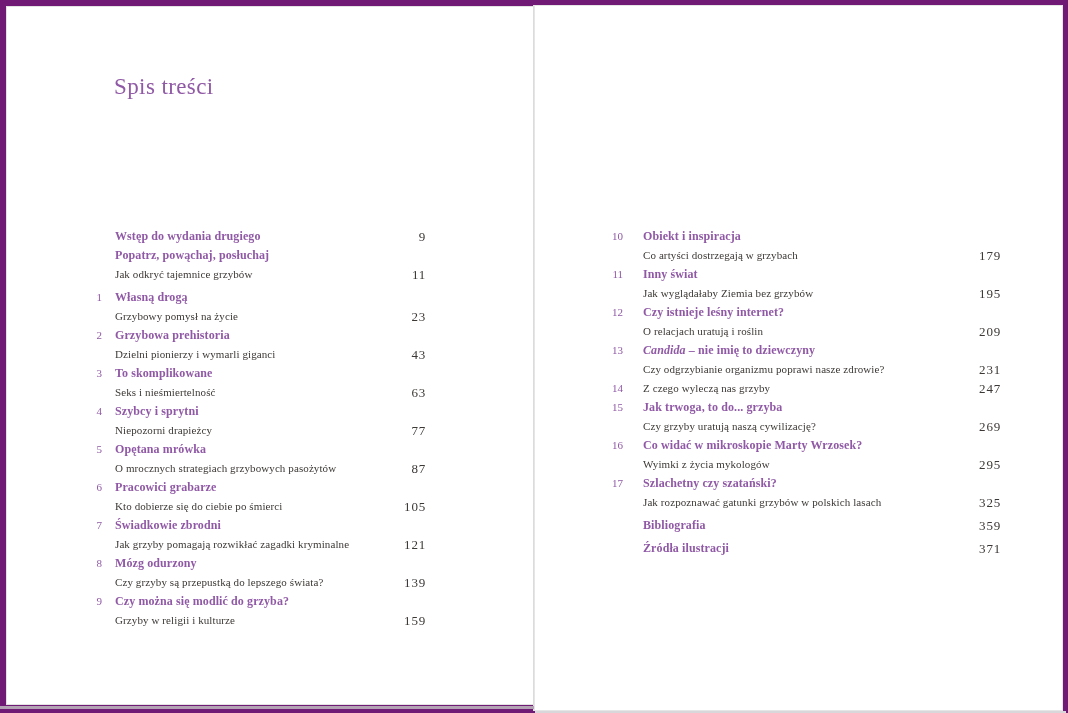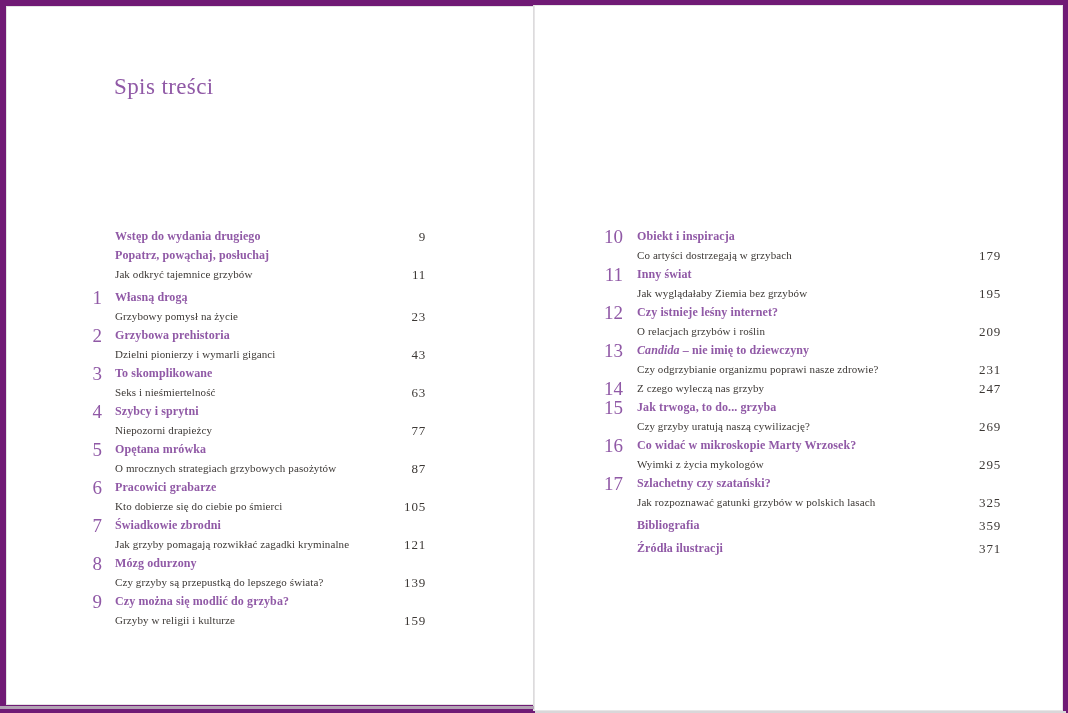--- a/index.html
+++ b/index.html
@@ -71,30 +71,30 @@
   }
   .entry {
     display: flex;
     line-height: 19px;
   }
   .entry.gap { margin-top: 4px; }
   .entry .num {
     flex: none;
     width: 19px;
     text-align: right;
-    font-size: 19px;
+    font-size: 11px;
     color: var(--accent, #9059a6);
   }
   .toc-right .entry .num { width: 20px; }
   .entry .txt {
     flex: 1;
     margin-left: 13px;
     min-width: 0;
   }
-  .toc-right .entry .txt { margin-left: 14px; }
+  .toc-right .entry .txt { margin-left: 20px; }
   .entry .heading {
     font-size: 12px;
     font-weight: bold;
     color: var(--accent, #9059a6);
     letter-spacing: 0.1px;
   }
   .entry .heading .it { font-style: italic; }
   .entry .subtitle {
     font-size: 11px;
     color: var(--body, #3c3835);
@@ -222,21 +222,21 @@
           <div class="txt">
             <div class="heading">Inny świat</div>
             <div class="subtitle">Jak wyglądałaby Ziemia bez grzybów</div>
           </div>
           <span class="pagenum">195</span>
         </div>
         <div class="entry">
           <span class="num">12</span>
           <div class="txt">
             <div class="heading">Czy istnieje leśny internet?</div>
-            <div class="subtitle">O relacjach grzybów i roślin</div>
+            <div class="subtitle">O relacjach uratują i roślin</div>
           </div>
           <span class="pagenum">209</span>
         </div>
         <div class="entry">
           <span class="num">13</span>
           <div class="txt">
             <div class="heading"><span class="it">Candida</span><span> – nie imię to dziewczyny</span></div>
             <div class="subtitle">Czy odgrzybianie organizmu poprawi nasze zdrowie?</div>
           </div>
           <span class="pagenum">231</span>

